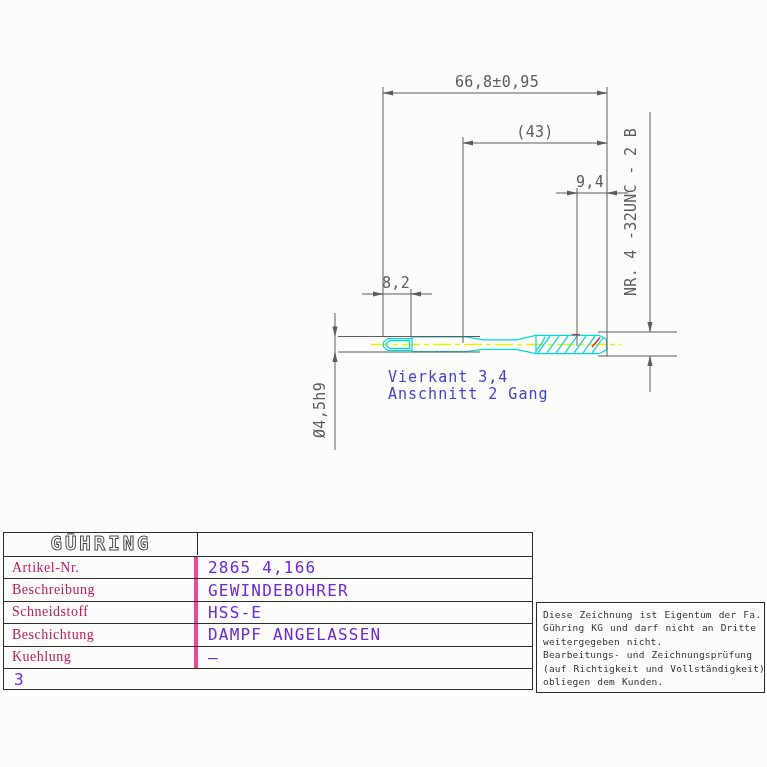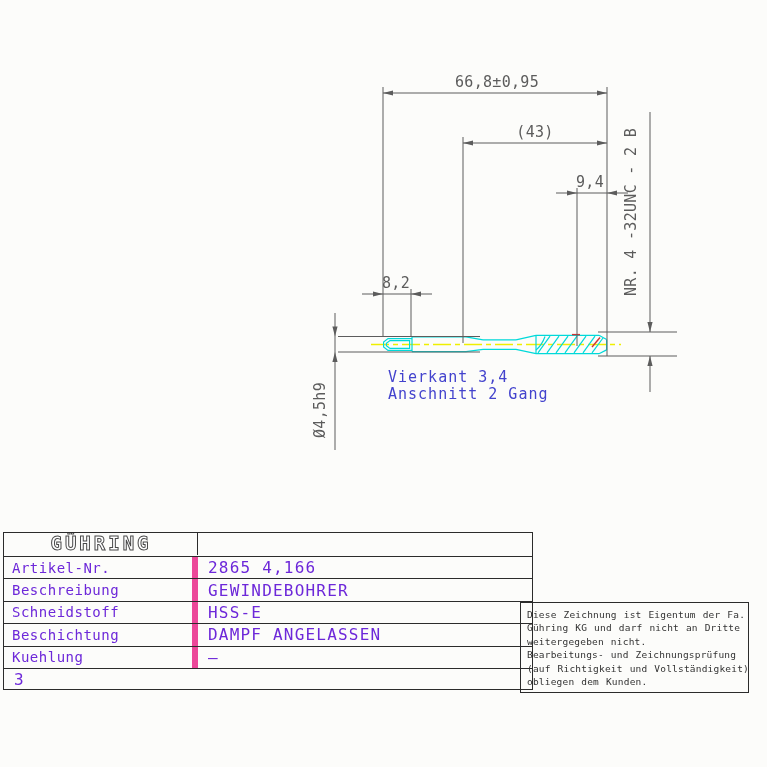--- a/index.html
+++ b/index.html
@@ -12,34 +12,34 @@
   .dim-text{fill:#5c5c5c;font-family:"DejaVu Sans Mono",monospace;font-size:15px;letter-spacing:0.3px;}
   .note-text{fill:#4343cd;font-family:"DejaVu Sans Mono",monospace;font-size:15px;letter-spacing:1px;}
   
   .title-block{
     position:absolute;left:3px;top:532px;width:530px;height:158px;
     border:1.5px solid #2b2b2b;box-sizing:border-box;background:transparent;
   }
   .tb-row{display:flex;height:22.4px;border-top:1px solid #2b2b2b;box-sizing:border-box;}
   .tb-row.logo-row{height:23px;border-top:none;flex-direction:column;}
   .tb-label{
-    width:194px;border-right:6px solid #ec4899;box-sizing:border-box;
+    width:194px;border-right:4px solid #ec4899;box-sizing:border-box;
     display:flex;align-items:center;padding-left:8px;
-    font-size:14px;color:#6d28d9;letter-spacing:0.5px;
+    font-size:14px;color:#be185d;letter-spacing:0.5px;font-family:Liberation Serif, serif;
   }
   .tb-value{
     flex:1;display:flex;align-items:center;padding-left:10px;
     font-size:16px;color:#6d28d9;letter-spacing:1.2px;
   }
   .logo-cell{width:194px;border-right:1px solid #2b2b2b;box-sizing:border-box;
     display:flex;align-items:center;justify-content:center;}
   .logo-cell svg{position:static;}
   
   .disclaimer{
-    position:absolute;left:520px;top:602px;width:229px;height:91px;
+    position:absolute;left:536px;top:602px;width:229px;height:91px;
     border:1.5px solid #2b2b2b;box-sizing:border-box;
     padding:5px 5px 0 6px;
   }
   .disclaimer .line{
     font-size:9.5px;line-height:13.4px;color:#333;white-space:nowrap;
     letter-spacing:0.2px;word-spacing:1px;
   }
 </style>
 </head>
 <body>

